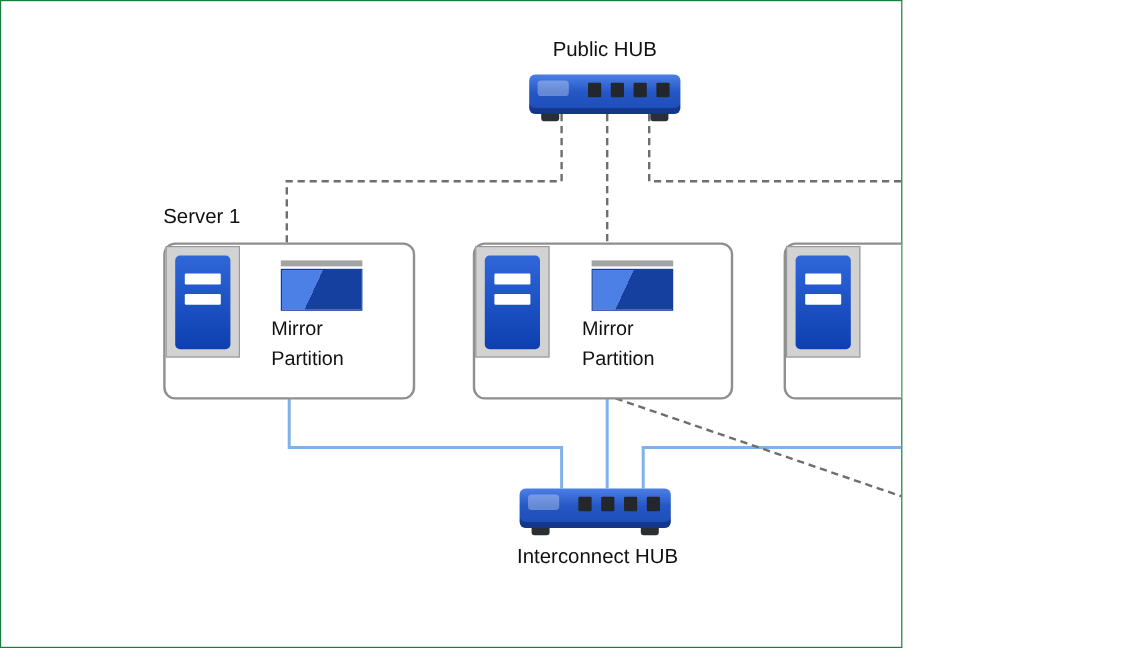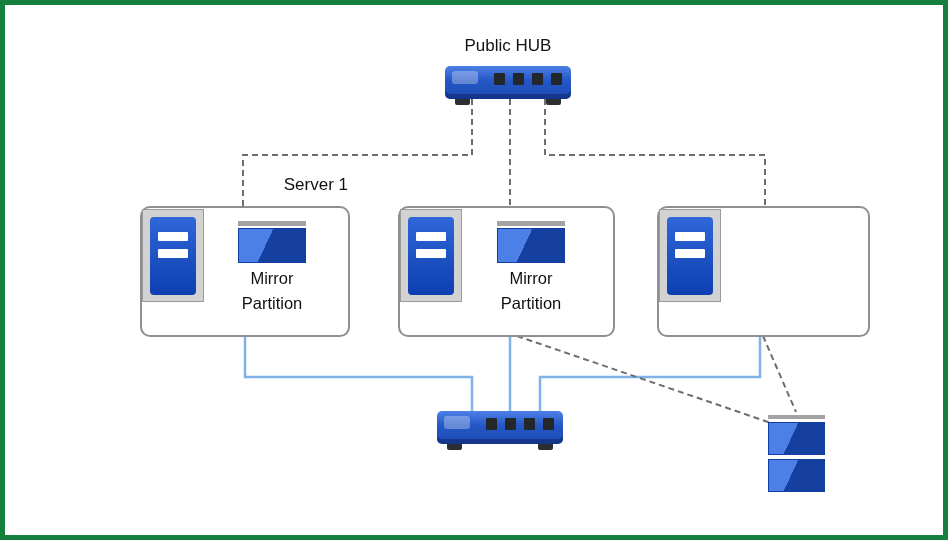--- a/index.html
+++ b/index.html
@@ -1,24 +1,24 @@
 <!DOCTYPE html>
 <html style="--accent_blue: #2457c5; --accent_blue_light: #4d80e6; --accent_blue_dark: #16409f; --link_blue: #7fb2e8; --dashed_gray: #6e6e6e; --box_border_gray: #8f8f8f; --panel_gray: #d2d2d2; --port_dark: #23262b; --text_color: #111111;"><head>
 <meta charset="utf-8">
 <style>
   * { margin: 0; padding: 0; box-sizing: border-box; }
   html, body { background: #ffffff; }
   body { font-family: "Liberation Sans", sans-serif; color: var(--text_color, #111); }
 
   .canvas {
     position: relative;
-    width: 948px;
+    width: 752px;
     height: 540px;
     background: #ffffff;
-    border: 5px solid #15803d;
+    border: 1px solid #15803d;
     overflow: hidden;
   }
 
   svg.wires { position: absolute; left: 0; top: 0; z-index: 1; }
   .wire-dashed {
     fill: none;
     stroke: var(--dashed_gray, #6e6e6e);
     stroke-width: 2;
     stroke-dasharray: 6 4;
   }
@@ -29,21 +29,21 @@
   }
 
   .label {
     position: absolute;
     font-size: 17px;
     color: var(--text_color, #111);
     z-index: 4;
     white-space: nowrap;
   }
   .center { text-align: center; }
-  .right { text-align: right; }
+  .right { }
 
   
   .hub { position: absolute; width: 126px; height: 33px; z-index: 3; }
   .hub .foot {
     position: absolute;
     bottom: -6px;
     width: 15px; height: 9px;
     background: #2b2e33;
     border-radius: 0 0 2px 2px;
   }
@@ -115,21 +115,21 @@
     position: absolute;
     background: linear-gradient(115deg, var(--accent_blue_light, #4d80e6) 42%, var(--accent_blue_dark, #16409f) 42%);
     border: 1px solid #123d9e;
     z-index: 3;
   }
 
   .partition-label {
     position: absolute;
     width: 84px;
     font-size: 16.5px;
-    text-align: center;
+    text-align: left;
     line-height: 1.5;
     z-index: 4;
     white-space: normal;
   }
 </style>
 </head>
 <body>
 
 <div class="canvas">
 
@@ -196,18 +196,19 @@
     <span class="body">
       <span class="shine"></span>
       <span class="ports">
         <span></span>
         <span></span>
         <span></span>
         <span></span>
       </span>
     </span>
   </div>
+  <div class="label center" style="left:397px; top:453px; width:200px;">Interconnect HUB</div>
 
   <div class="disk-cap" style="left:763px; top:410px; width:57px; height:4px;"></div>
   <div class="disk-rect" style="left:763px; top:417px; width:57px; height:33px;"></div>
   <div class="disk-rect" style="left:763px; top:454px; width:57px; height:33px;"></div>
 
 </div>
 
 </body></html>

